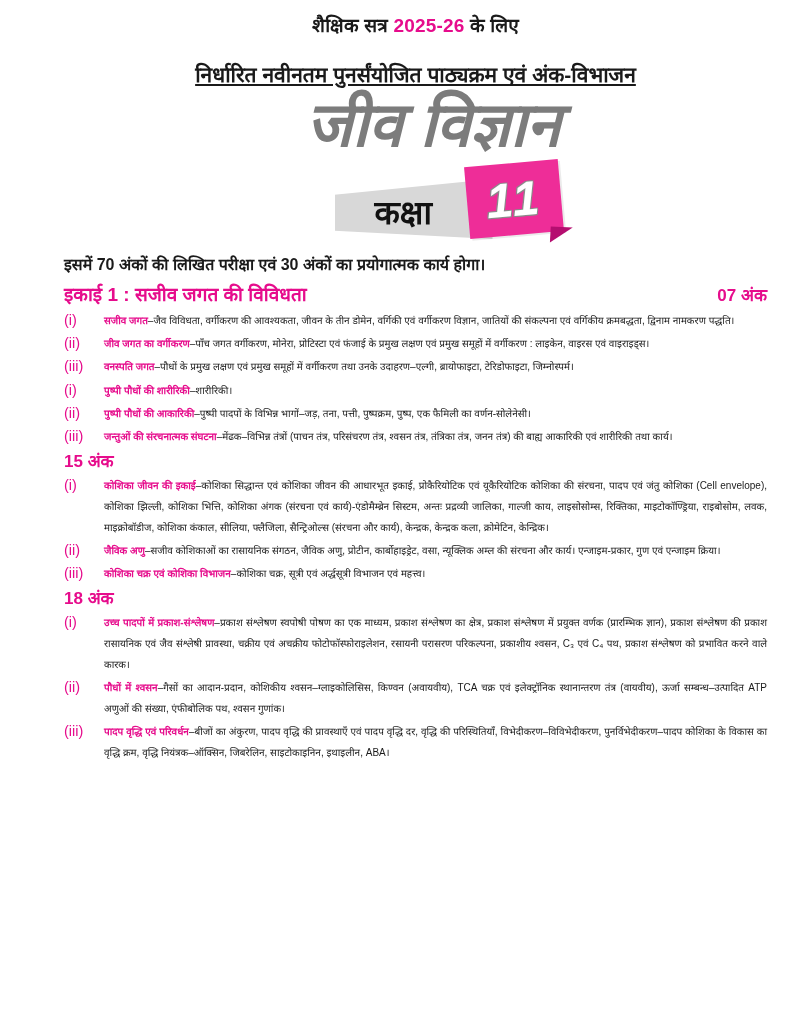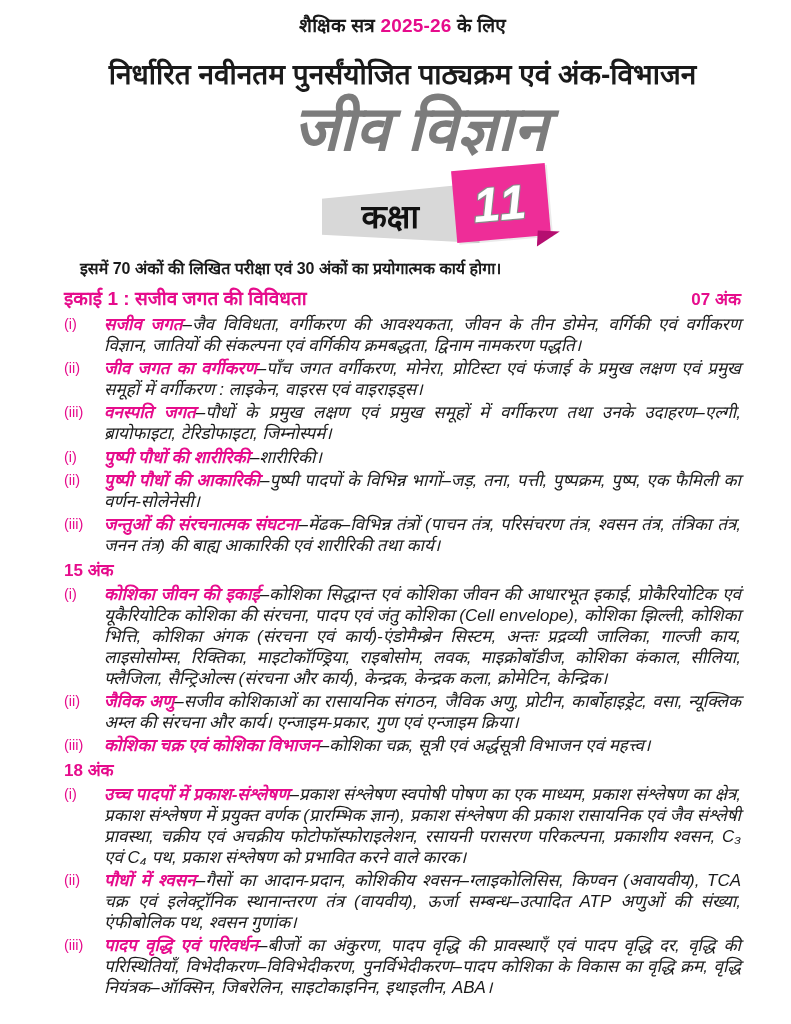--- a/index.html
+++ b/index.html
@@ -1,26 +1,26 @@
 <!DOCTYPE html>
 <html lang="hi"><head>
 <meta charset="utf-8">
 <style>
   * { margin:0; padding:0; box-sizing:border-box; }
   html,body { width:791px; height:1024px; background:#ffffff; overflow:hidden; }
   body { font-family:"Liberation Sans","DejaVu Sans",sans-serif; color:#1a1a1a;
          --accent:#e60c8c; --title-gray:#7c7c7c; --badge-gray:#d8d8d8;
          --badge-pink:#ee2d98; --badge-pink-dark:#b50e70; }
-  .page { width:791px; height:1024px; padding:12px 50px 10px 64px; }
+  .page { width:791px; height:1024px; padding:12px 24px 10px 64px; }
 
   
   .hdr { text-align:center; }
   .session-line { font-size:19px; font-weight:bold; letter-spacing:.2px; }
   .session-line .session-years { color:var(--accent); }
-  .hdr-subtitle { font-size:28px; font-weight:bold; margin-top:16px; }
+  .hdr-subtitle { font-size:21px; font-weight:bold; margin-top:22px;text-decoration:underline; }
   .subject-title { font-size:62px; line-height:1.05; font-weight:bold;
                    color:var(--title-gray); margin-top:4px; transform:translateX(18px);font-style:italic; }
 
   
   .class-badge { position:relative; width:230px; height:80px; margin:6px auto 10px;
                  transform:translateX(34px); }
   .badge-gray { position:absolute; left:0; top:16px; width:158px; height:60px;
                 background:var(--badge-gray);
                 clip-path:polygon(0 26%, 100% 0, 100% 100%, 0 86%); }
   .badge-class-label { position:absolute; left:40px; top:26px; font-size:33px;
@@ -31,29 +31,29 @@
                 box-shadow:2px 2px 0 rgba(0,0,0,.08); }
   .badge-pink::after { content:""; position:absolute; right:-8px; bottom:-12px;
                 width:0; height:0; border-left:22px solid var(--badge-pink-dark);
                 border-bottom:16px solid transparent; transform:rotate(8deg); }
   .badge-class-number { font-size:48px; font-weight:bold; font-style:italic;
                 color:#ffffff; letter-spacing:3px;
                 text-shadow:1px 1px 0 #8a8a8a, -1px -1px 0 #8a8a8a,
                             1px -1px 0 #8a8a8a, -1px 1px 0 #8a8a8a; }
 
   
-  .intro { font-size:16px; font-weight:bold; margin:4px 16px 6px; }
+  .intro { font-size:16px; font-weight:bold; margin:4px 0 6px; }
   .unit { margin-top:0; }
   .unit-head { display:flex; justify-content:space-between; align-items:baseline; }
   .unit-title { font-size:19px; font-weight:bold; color:var(--accent); }
   .unit-marks { font-size:17px; font-weight:bold; color:var(--accent); white-space:nowrap; }
   .unit-items { list-style:none; margin-top:3px; }
   .unit-item { display:grid; grid-template-columns:40px 1fr; margin-bottom:2px; }
   .item-num { color:var(--accent); font-size:14.5px; line-height:21px; }
-  .item-body { font-size:17px; line-height:21px; text-align:justify;font-style:italic; }
+  .item-body { font-size:10px; line-height:21px; text-align:justify; }
   .item-term { color:var(--accent); font-weight:bold; }
 </style>
 </head>
 <body style="--accent: #e60c8c; --title-gray: #7c7c7c; --badge-gray: #d8d8d8; --badge-pink: #ee2d98; --badge-pink-dark: #b50e70;">
 
 <div class="page">
 
   <div class="hdr">
     <div class="session-line">
       <span>शैक्षिक सत्र </span><span class="session-years">2025-26</span><span> के लिए</span>

